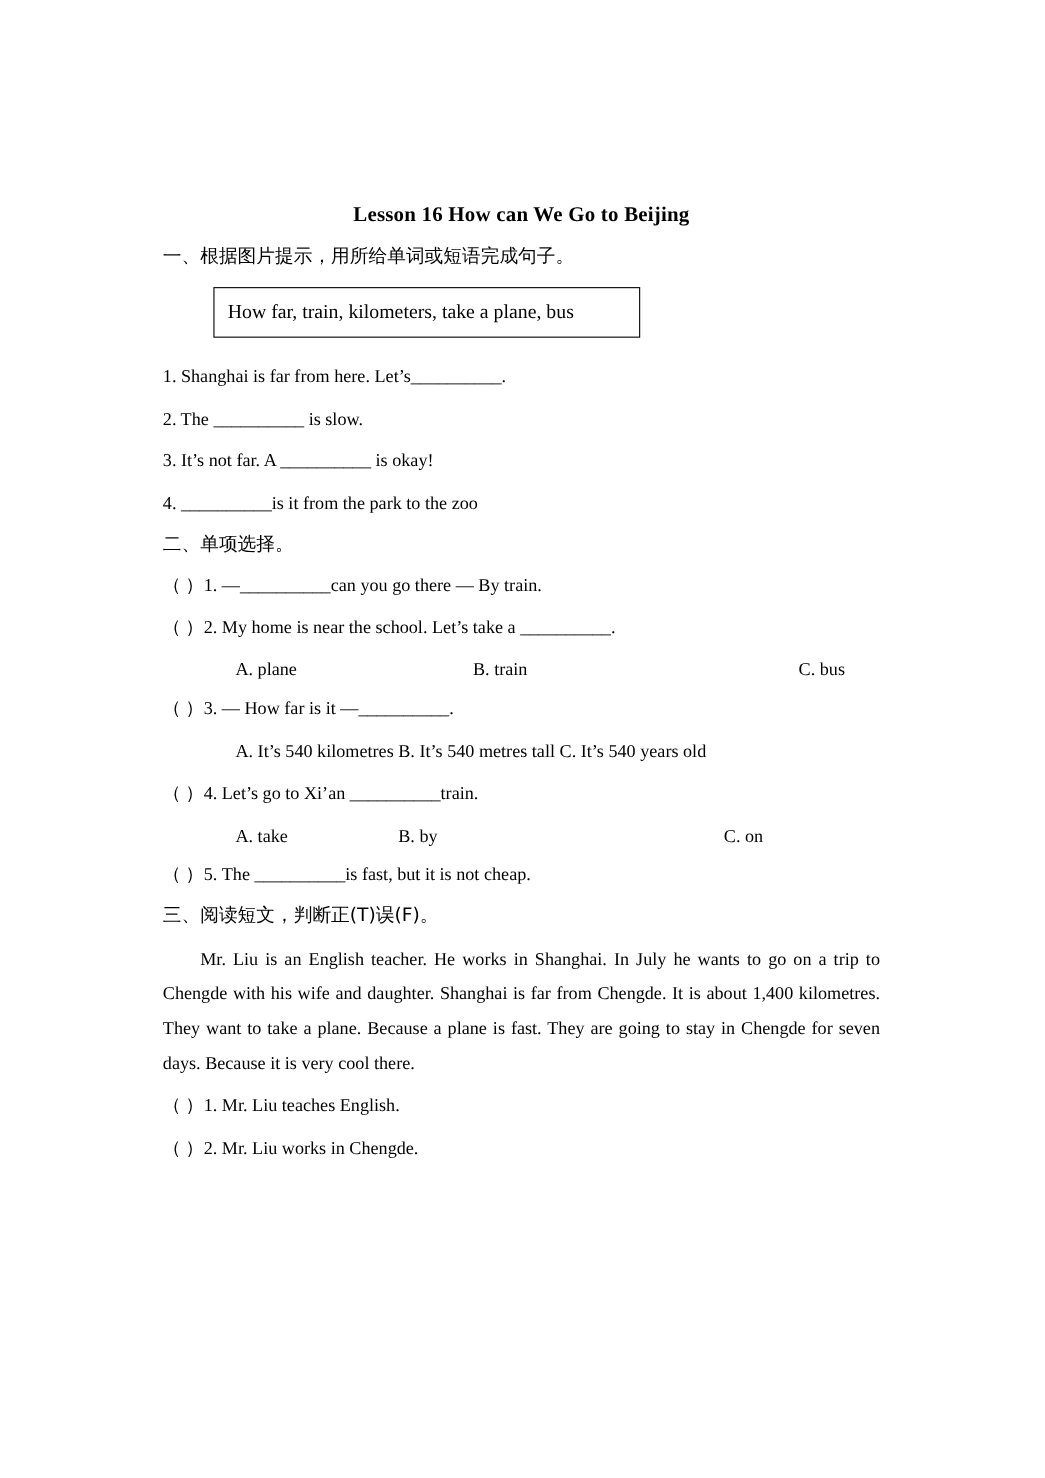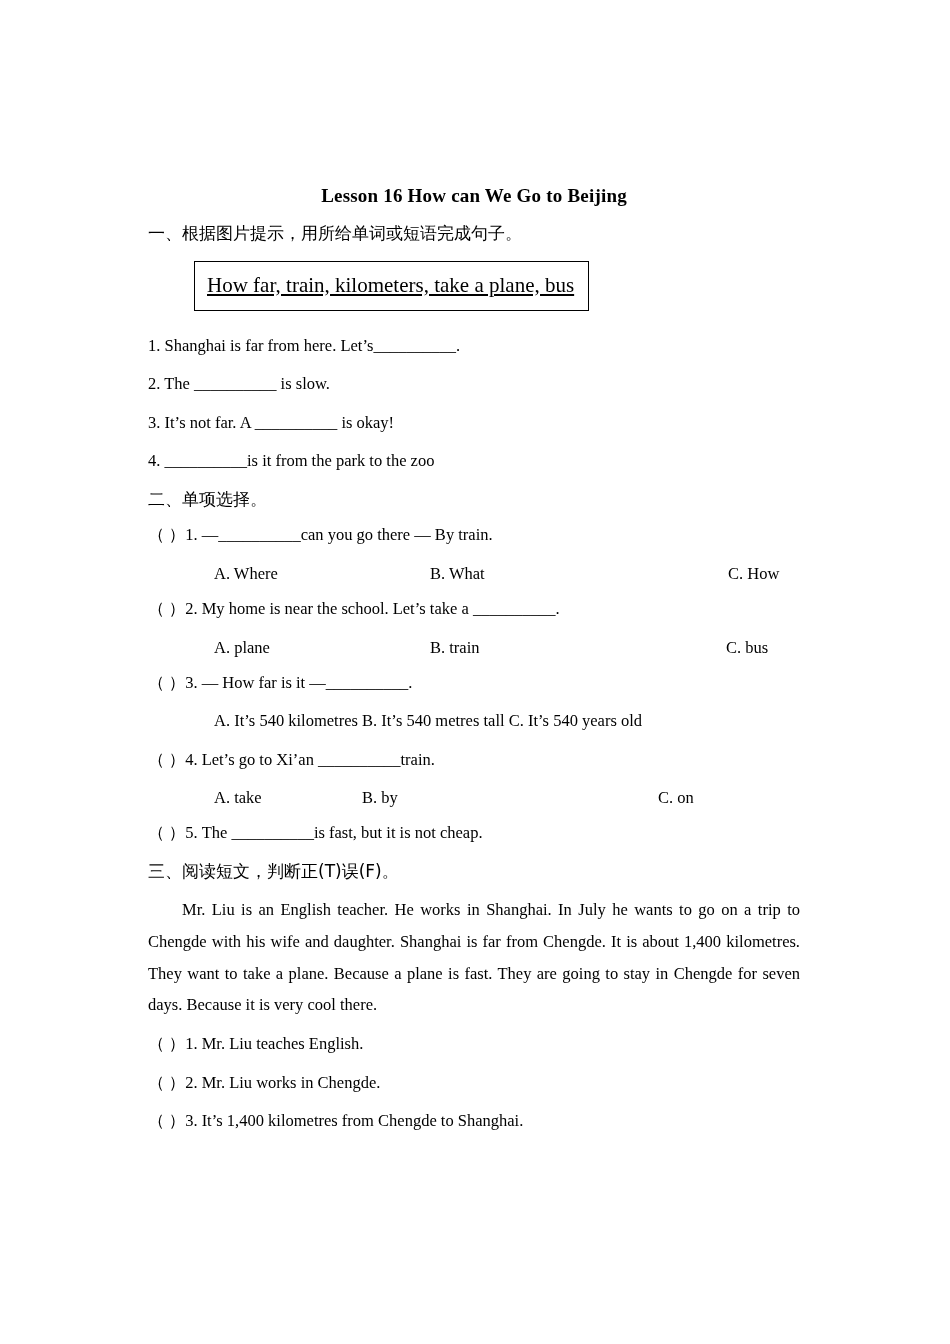--- a/index.html
+++ b/index.html
@@ -38,24 +38,23 @@
     margin: 0 0 10px 0;
     line-height: 1.5;
   }
   .wordbank-wrap {
     margin: 14px 0 22px 46px;
   }
   .wordbank {
     display: inline-block;
     border: 1px solid #000;
     padding: 11px 14px 12px 12px;
-    font-size: 21px;
+    font-size: 18px;
     line-height: 1.2;
     min-width: 360px;
-    text-decoration: underline;
   }
   .q-line {
     font-size: 16.5px;
     line-height: 1.55;
     margin: 0 0 13px 0;
   }
   .opts {
     font-size: 16.5px;
     margin: 0 0 13px 0;
     line-height: 1.55;
@@ -98,25 +97,20 @@
   </div>
 
   <div class="q-line">1. Shanghai is far from here. Let’s__________.</div>
   <div class="q-line">2. The __________ is slow.</div>
   <div class="q-line">3. It’s not far. A __________ is okay!</div>
   <div class="q-line">4. __________is it from the park to the zoo</div>
 
   <div class="section-head">二、单项选择。</div>
 
   <div class="q-line">（  ）1. —__________can you go there   — By train.</div>
-  <div class="opts">
-    <span class="opt" style="left:66px;">A. Where</span>
-    <span class="opt" style="left:282px;">B. What</span>
-    <span class="opt" style="left:580px;">C. How</span>
-  </div>
 
   <div class="q-line">（  ）2. My home is near the school. Let’s take a __________.</div>
   <div class="opts">
     <span class="opt" style="left:66px;">A. plane</span>
     <span class="opt" style="left:282px;">B. train</span>
     <span class="opt" style="left:578px;">C. bus</span>
   </div>
 
   <div class="q-line">（  ）3. — How far is it  —__________.</div>
   <div class="opts-inline">A. It’s 540 kilometres B. It’s 540 metres tall C. It’s 540 years old</div>
@@ -129,15 +123,14 @@
   </div>
 
   <div class="q-line">（  ）5. The __________is fast, but it is not cheap.</div>
 
   <div class="section-head">三、阅读短文，判断正(T)误(F)。</div>
 
   <div class="passage">Mr. Liu is an English teacher. He works in Shanghai. In July he wants to go on a trip to Chengde with his wife and daughter. Shanghai is far from Chengde. It is about 1,400 kilometres. They want to take a plane. Because a plane is fast. They are going to stay in Chengde for seven days. Because it is very cool there.</div>
 
   <div class="tf-line">（  ）1. Mr. Liu teaches English.</div>
   <div class="tf-line">（  ）2. Mr. Liu works in Chengde.</div>
-  <div class="tf-line">（  ）3. It’s 1,400 kilometres from Chengde to Shanghai.</div>
 
 </div>
 
 </body></html>

